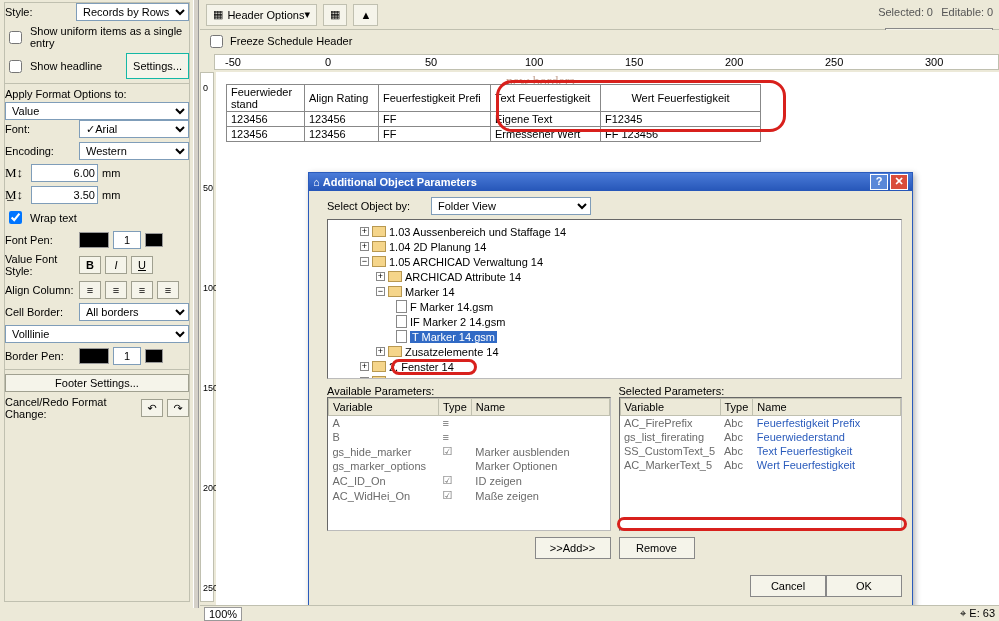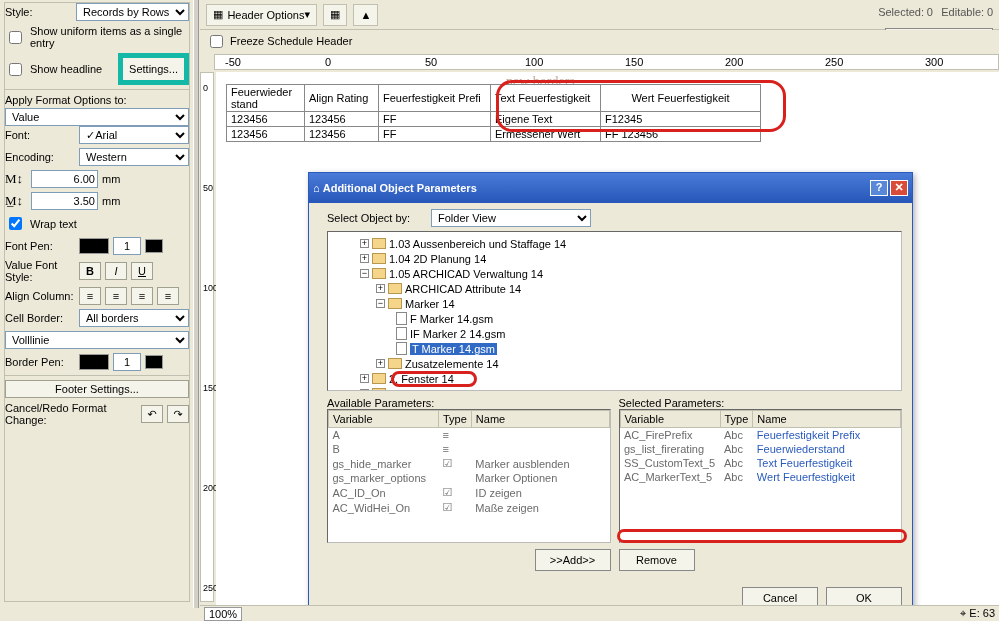--- a/index.html
+++ b/index.html
@@ -4,40 +4,40 @@
 <style>
 * { box-sizing: border-box; font-family: Tahoma, Arial, sans-serif; font-size: 11px; }
 body { margin: 0; background: #ece9d8; width: 999px; height: 621px; overflow: hidden; position: relative; }
 .left-panel { position: absolute; left: 4px; top: 2px; width: 186px; height: 600px; border: 1px solid #c0c0b0; background: #ece9d8; padding: 0; }
 .row { display: flex; align-items: center; margin-bottom: 4px; gap: 4px; }
 .lbl { width: 70px; }
 select, input[type=text] { border: 1px solid #7f9db9; background: #fff; padding: 1px 2px; height: 18px; }
 .sel-wide { flex: 1; }
 .chk { margin-right: 4px; }
 .hr { border-top: 1px solid #c0c0b0; margin: 4px 0; }
-.small-btn { border: 5px solid #14b8a6; background: #f5f4ea; padding: 1px 6px; height: 32px; cursor: pointer; }
+.small-btn { border: 1px solid #14b8a6; background: #f5f4ea; padding: 1px 6px; height: 26px; cursor: pointer; }
 .num-input { width: 67px; text-align: right; }
 .style-btn { width: 22px; height: 18px; border: 1px solid #a0a090; background: #f5f4ea; text-align: center; line-height: 16px; cursor: pointer; display: inline-block; }
 .pen-swatch { width: 30px; height: 16px; border: 1px solid #999; background: #000; }
 .footer-btn { width: 100%; text-align: center; border: 1px solid #a0a090; background: #f5f4ea; padding: 2px; cursor: pointer; }
 .divider { position: absolute; left: 193px; top: 0; width: 6px; height: 608px; background: #d4d0c8; border-left: 1px solid #fff; border-right: 1px solid #999; }
 .toolbar { position: absolute; left: 200px; top: 0; right: 0; height: 30px; background: #ece9d8; border-bottom: 1px solid #c0c0b0; display: flex; align-items: center; padding: 0 6px; gap: 6px; }
 .toolbar .tb-btn { height: 22px; border: 1px solid #c0c0b0; background: #f5f4ea; padding: 0 6px; display: flex; align-items: center; cursor: pointer; }
 .freeze-row { position: absolute; left: 200px; top: 30px; right: 0; height: 22px; background: #ece9d8; display: flex; align-items: center; padding-left: 6px; gap: 4px; }
 .ruler-h { position: absolute; left: 214px; top: 54px; right: 0; height: 16px; background: #fff; border: 1px solid #c0c0b0; font-size: 9px; display: flex; overflow: hidden; }
 .ruler-h span { position: absolute; top: 1px; }
 .ruler-v { position: absolute; left: 200px; top: 72px; width: 14px; height: 530px; background: #fff; border: 1px solid #c0c0b0; }
 .ruler-v span { position: absolute; left: 2px; font-size: 9px; }
 .canvas { position: absolute; left: 216px; top: 72px; right: 0; bottom: 14px; background: #fff; overflow: hidden; }
 .schedule-table { position: absolute; left: 10px; top: 12px; border-collapse: collapse; }
 .schedule-table td, .schedule-table th { border: 1px solid #888; padding: 1px 4px; font-weight: normal; text-align: left; height: 14px; background: #fff; }
 .scheme-title { font-family: "Times New Roman", serif; font-size: 14px; color: #c8a898; position: absolute; left: 290px; top: 2px; }
 .highlight-oval1 { position: absolute; border: 3px solid #d8201c; border-radius: 16px; left: 280px; top: 8px; width: 290px; height: 52px; pointer-events: none; }
 .dialog { position: absolute; left: 308px; top: 172px; width: 605px; height: 438px; background: #ece9d8; border: 1px solid #2a5bbc; box-shadow: 2px 2px 6px rgba(0,0,0,0.3); }
-.titlebar { height: 30px; background: linear-gradient(#4a7bd8,#2656b8); color: #fff; font-weight: bold; display: flex; align-items: center; padding: 0 4px; justify-content: space-between; }
+.titlebar { height: 18px; background: linear-gradient(#4a7bd8,#2656b8); color: #fff; font-weight: bold; display: flex; align-items: center; padding: 0 4px; justify-content: space-between; }
 .titlebar .tb-right { display: flex; gap: 2px; }
 .titlebar .win-btn { width: 18px; height: 16px; background: #d94c3a; border: 1px solid #fff; color: #fff; text-align: center; line-height: 12px; cursor: pointer; }
 .titlebar .win-help { background: #5a88d8; }
 .dlg-body { padding: 6px 10px; position: relative; height: calc(100% - 22px); margin-left: 8px; }
 .panel-box { border: 1px inset #bbb; background: #fff; overflow: auto; }
 .tree { padding: 4px; }
 .tree-node { display: flex; align-items: center; gap: 3px; height: 15px; white-space: nowrap; }
 .tree-toggle { width: 9px; height: 9px; border: 1px solid #888; text-align: center; line-height: 7px; font-size: 9px; cursor: pointer; }
 .folder-icon { width: 14px; height: 11px; background: #f5d58a; border: 1px solid #b89850; }
 .file-icon { width: 11px; height: 13px; background: #fff; border: 1px solid #888; position: relative; }
@@ -352,21 +352,21 @@
             </table>
         </div>
       </div>
     </div>
     <div class="highlight-oval3"></div>
 
     <div style="display:flex;justify-content:center;gap:8px;margin-top:6px">
       <button class="dlg-btn">&gt;&gt;Add&gt;&gt;</button>
       <button class="dlg-btn">Remove</button>
     </div>
-    <div style="position:absolute;right:10px;bottom:8px;display:flex;gap:8px">
+    <div style="position:absolute;right:10px;bottom:8px;display:flex;">
       <button class="dlg-btn">Cancel</button>
       <button class="dlg-btn">OK</button>
     </div>
   </div>
 </div>
 
 <div class="status-bar">
   <span class="zoom-box">100%</span>
   <span>⌖ <span>E: 63</span></span>
 </div>

